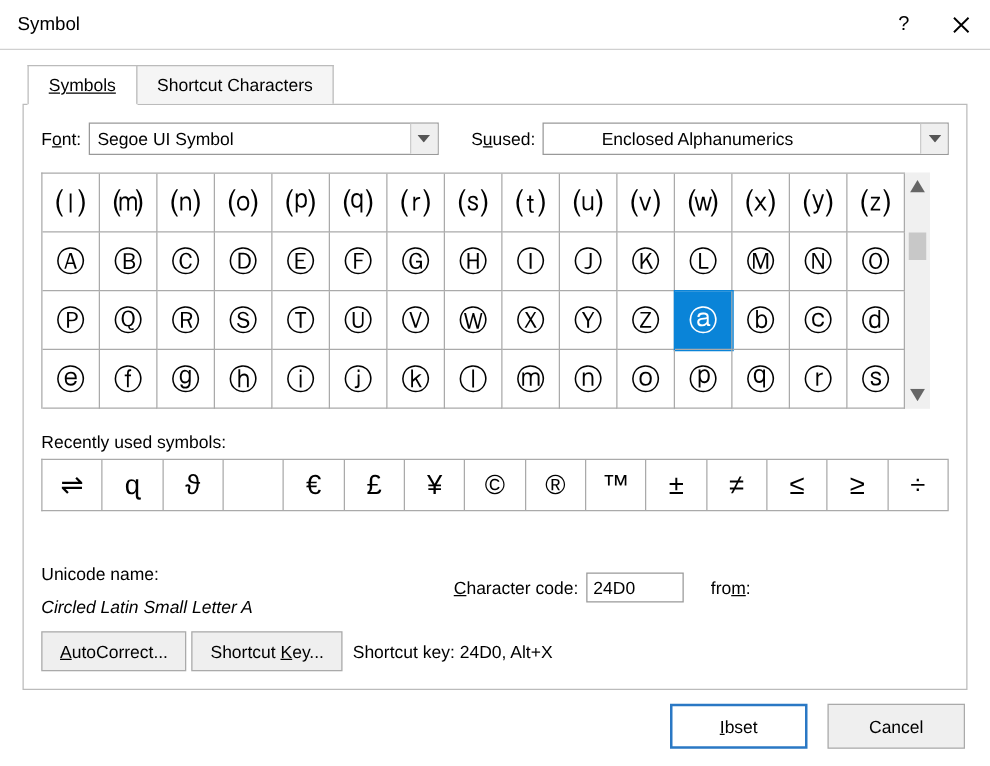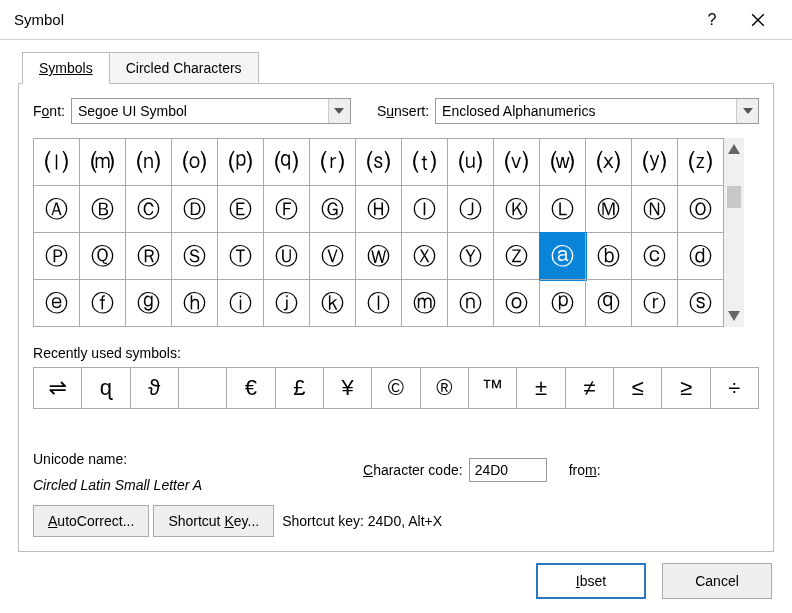--- a/index.html
+++ b/index.html
@@ -10,21 +10,21 @@
     background: #fff;
     color: #000;
     width: 792px;
     height: 613px;
     overflow: hidden;
   }
   .titlebar {
     display: flex;
     align-items: center;
     height: 40px;
-    padding: 0 11px 0 14px;
+    padding: 0 0 0 14px;
     border-bottom: 1px solid #d0d0d0;
   }
   .titlebar .title {
     flex: 1;
     font-size: 15px;
   }
   .titlebar .tbtn {
     width: 46px;
     height: 40px;
     display: flex;
@@ -67,21 +67,21 @@
   .lbl { font-size: 14px; }
   .lbl .ul { text-decoration: underline; }
   .combo {
     border: 1px solid #999;
     height: 26px;
     display: flex;
     align-items: flex-start;
     background: #fff;
   }
   .combo.font { margin-left: 6px; flex: 0 0 280px; }
-  .combo.subset { margin-left: 6px; flex: 1; }
+  .combo.subset { margin-left: 6px; flex: 1; padding-left: 40px; }
   .combo .val {
     flex: 1;
     padding: 0 6px;
     font-size: 14px;
     border: none;
     outline: none;
     height: 100%;
     background: transparent;
   }
   .combo .dd {
@@ -199,37 +199,37 @@
   <div class="tbtn">
     <svg viewBox="0 0 12 12" width="14" height="14">
         <path d="M1 1 L11 11 M11 1 L1 11" stroke="#000" stroke-width="1.3" fill="none"></path>
       </svg>
   </div>
 </div>
 
 <div class="content">
   <div class="tabs">
     <div class="tab active"><span class="ul">Symbols</span></div>
-    <div class="tab"><span>Circled Characters</span></div>
+    <div class="tab"><span>Shortcut Characters</span></div>
   </div>
 
   <div class="panel">
 
     <div class="row">
       <span class="lbl"><span>F</span><span class="ul">o</span><span>nt:</span></span>
       <div class="combo font">
         <input class="val" value="Segoe UI Symbol" style="">
         <div class="dd">
             <svg viewBox="0 0 10 6">
               <path d="M0 0 L5 6 L10 0" fill="#555"></path>
             </svg>
           </div>
       </div>
       <div style="width:26px"></div>
-      <span class="lbl"><span>S</span><span class="ul">u</span><span>nsert:</span></span>
+      <span class="lbl"><span>S</span><span class="ul">u</span><span>used:</span></span>
       <div class="combo subset">
         <input class="val" value="Enclosed Alphanumerics" style="">
         <div class="dd">
             <svg viewBox="0 0 10 6">
               <path d="M0 0 L5 6 L10 0" fill="#555"></path>
             </svg>
           </div>
       </div>
     </div>
 

